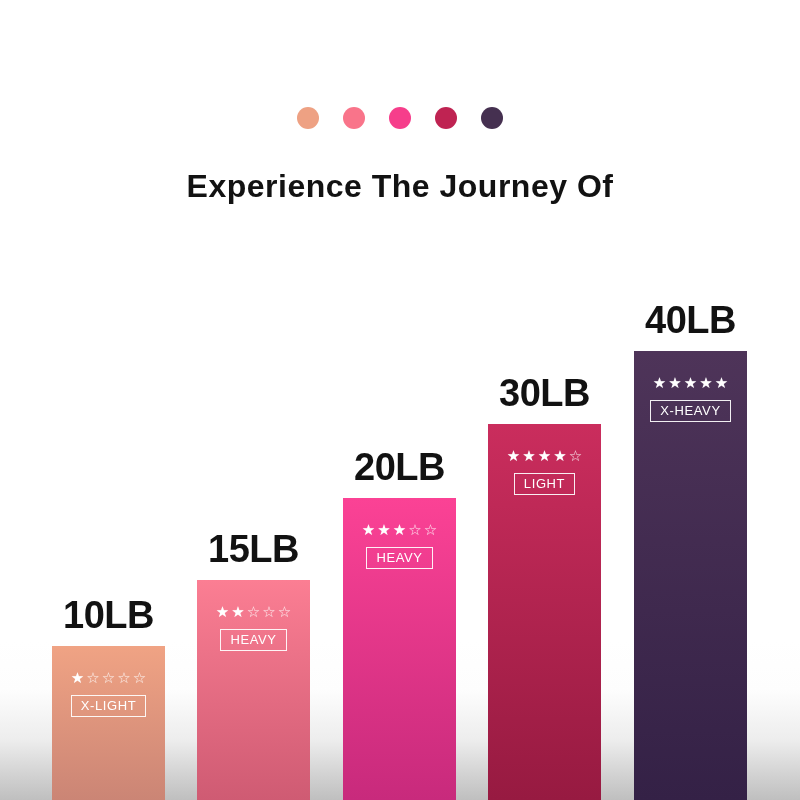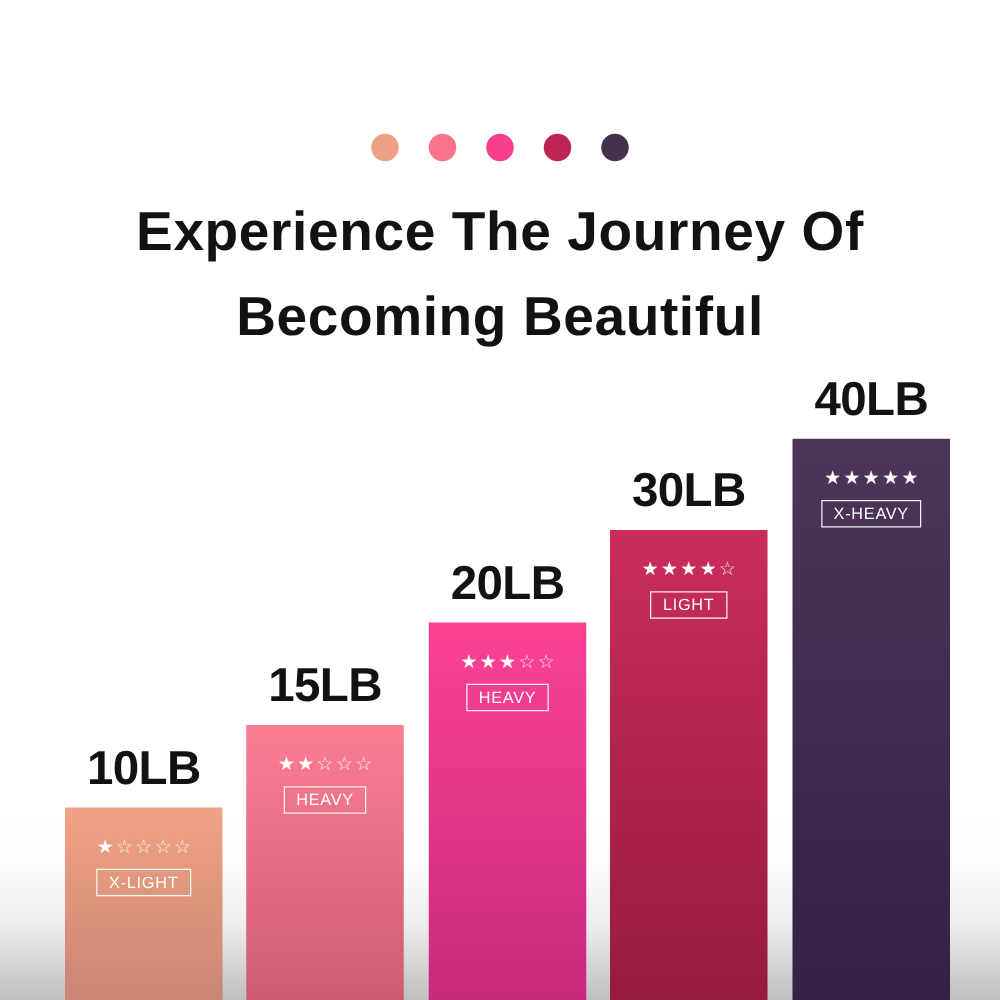--- a/index.html
+++ b/index.html
@@ -44,41 +44,40 @@
   }
 
   
   .headline {
     position: absolute;
     top: 152px;
     left: 0;
     width: 800px;
     text-align: center;
     color: #121212;
-    font-size: 44px;
+    font-size: 32px;
     font-weight: bold;
     letter-spacing: 0.5px;
     line-height: 68px;
   }
   .headline .line {
     display: block;
   }
 
   
   .chart {
     position: absolute;
     left: 0;
     top: 0;
     width: 800px;
     height: 800px;
   }
   .bar-group {
     position: absolute;
     bottom: 0;
-    padding-left: 13px;
   }
   .bar-label {
     position: absolute;
     left: 50%;
     transform: translateX(-50%);
     color: #121212;
     font-size: 38px;
     font-weight: bold;
     letter-spacing: -0.5px;
     white-space: nowrap;
@@ -136,21 +135,20 @@
   <div class="dot-row" id="dot-row">
       <div class="dot" style="background: rgb(238, 161, 131);"></div>
       <div class="dot" style="background: rgb(249, 116, 138);"></div>
       <div class="dot" style="background: rgb(246, 62, 139);"></div>
       <div class="dot" style="background: rgb(191, 35, 82);"></div>
       <div class="dot" style="background: rgb(69, 48, 80);"></div>
     </div>
 
   <div class="headline">
     <span class="line">Experience The Journey Of</span>
-    <span class="line">Becoming Beautiful</span>
   </div>
 
   <div class="chart" id="chart">
       <div class="bar-group" style="left: 52px; width: 113px; height: 154px; border-radius: 26px;">
         <div class="bar-label" style="top: -50px;">10LB</div>
         <div class="bar" style="height: 154px; background: linear-gradient(rgb(240, 163, 132), rgb(203, 133, 117));">
           <div class="bar-inner">
             <div class="stars">
               <span class="star">★</span>
               <span class="star empty">☆</span>

